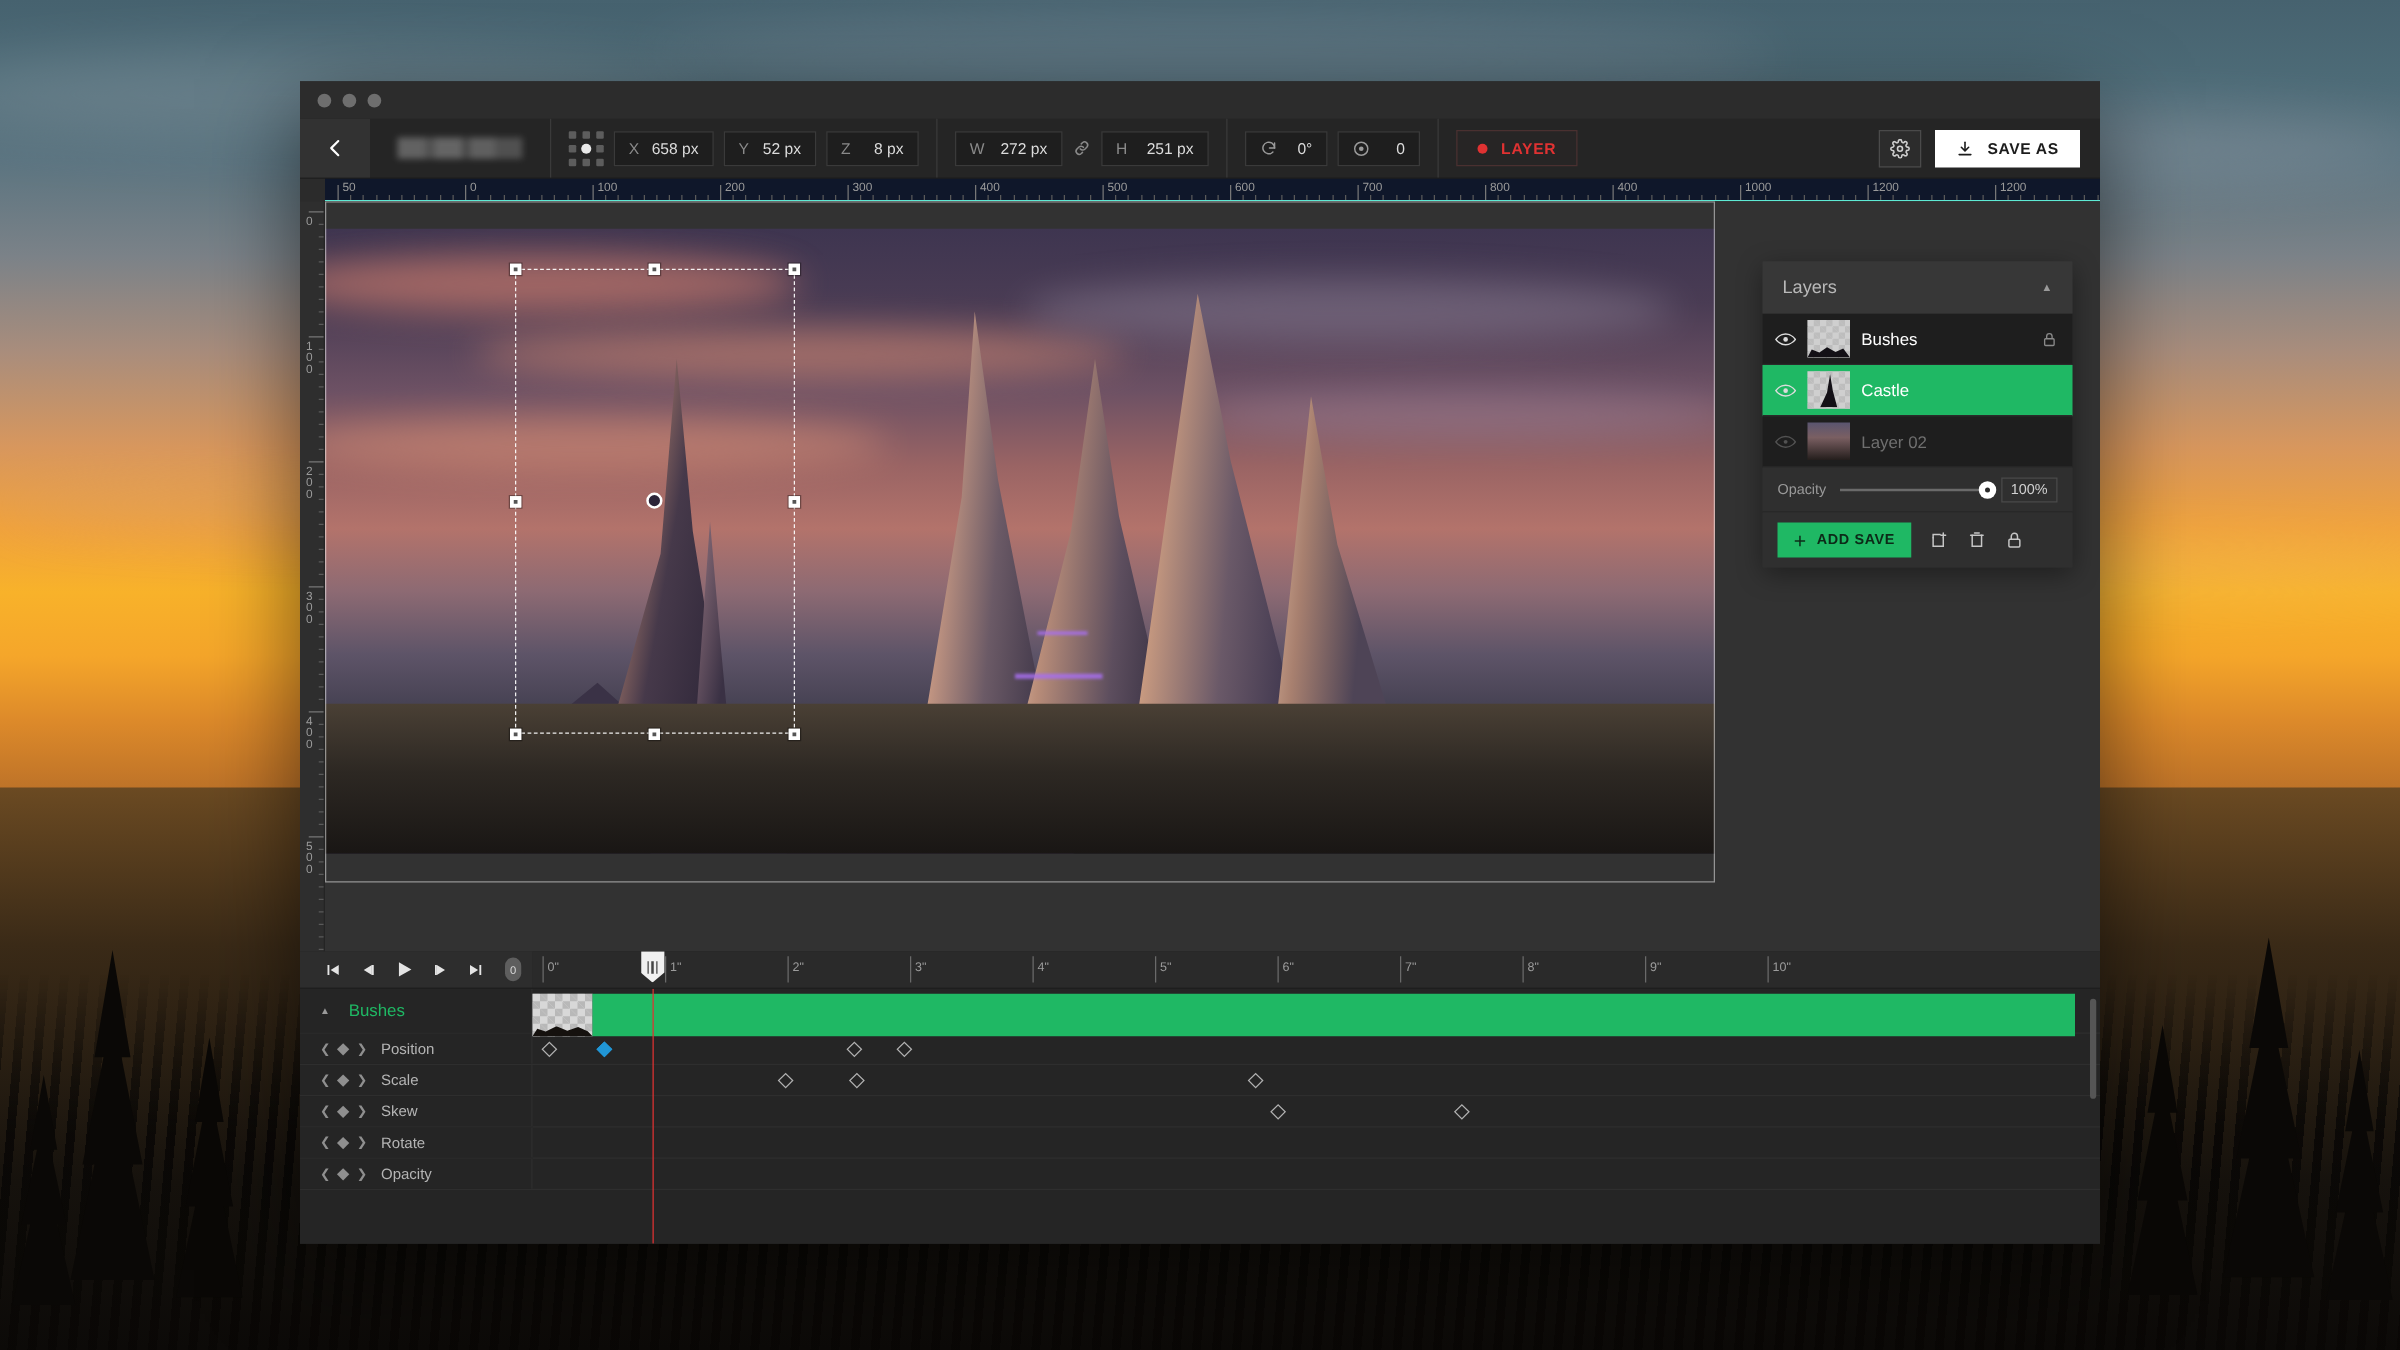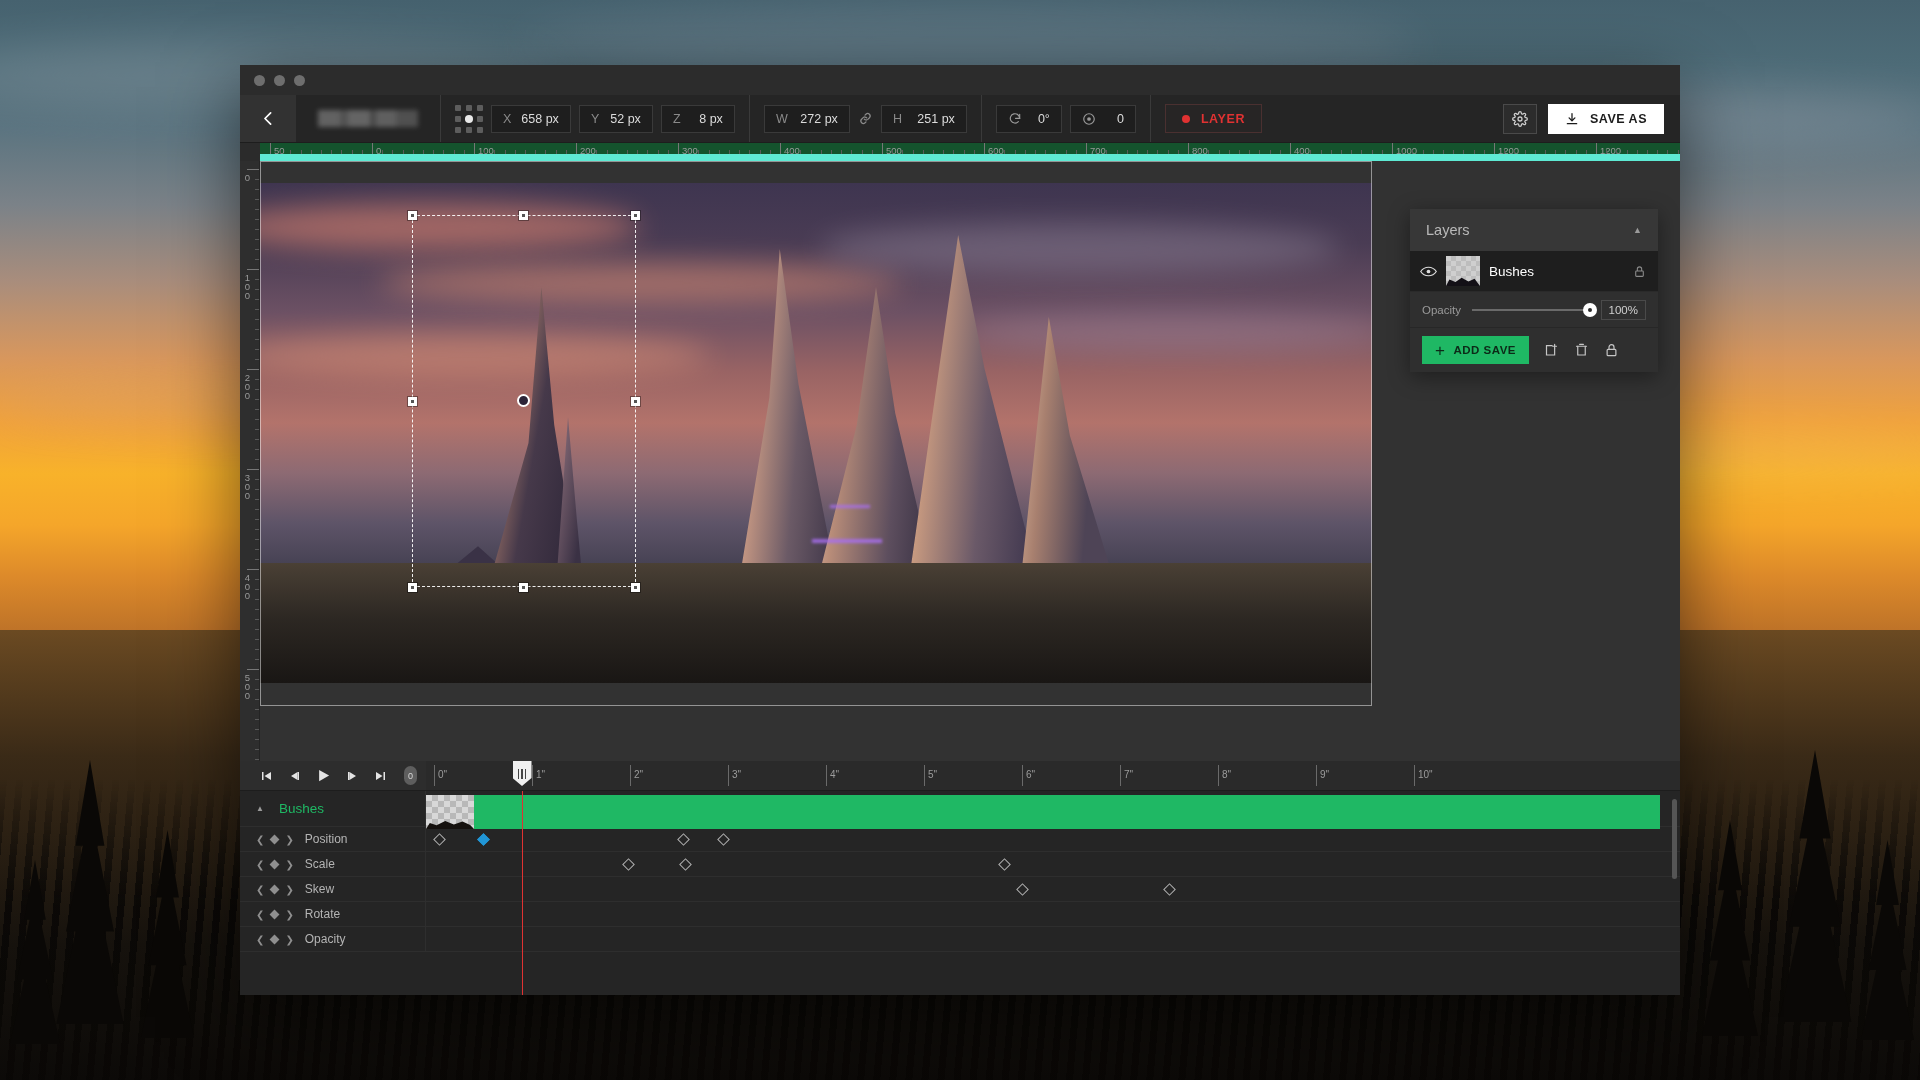--- a/index.html
+++ b/index.html
@@ -127,22 +127,22 @@
     font-size: 12.5px; font-weight: 700; letter-spacing: .5px; cursor: pointer;
   }
   .saveas-btn svg { width: 14px; height: 14px; }
 
   
   .stage-wrap { flex: 1 1 auto; display: flex; flex-direction: column; min-height: 0; }
   .stage-row { display: flex; flex: 0 0 600px; height: 600px; position: relative; }
 
   .ruler-corner { width: 20px; height: 18px; background: #2b2b2b; flex: 0 0 20px; }
   .ruler-h {
-    height: 18px; background: #14532d; position: relative; overflow: hidden;
-    flex: 1 1 auto; border-bottom: 7px solid #5eead4;
+    height: 18px; background: #0f172a; position: relative; overflow: hidden;
+    flex: 1 1 auto; border-bottom: 1px solid #5eead4;
   }
   .ruler-v {
     width: 20px; background: #2e2e2e; position: relative; overflow: hidden;
     flex: 0 0 20px; border-right: 1px solid #242424;
   }
   .rtick { position: absolute; background: #5a5a5a; }
   .ruler-h .rtick { bottom: 0; width: 1px; height: 4px; }
   .ruler-h .rtick.maj { height: 12px; background: #777; }
   .ruler-h .rlab { position: absolute; top: 2px; font-size: 9.5px; color: #9a9a9a; }
   .ruler-v .rtick { right: 0; height: 1px; width: 4px; }
@@ -765,20 +765,42 @@
                   <span class="th-shape" style="left: 0px; bottom: 0px; width: 100%; height: 10px; clip-path: polygon(0px 100%, 10% 35%, 28% 60%, 46% 18%, 66% 55%, 84% 28%, 100% 100%);"></span>
                 </span>
                 <span class="lname">Bushes</span>
                 <span class="lock-ic">
                   <svg viewBox="0 0 24 24" fill="none" stroke="currentColor" stroke-width="2">
                     <rect x="5" y="11" width="14" height="10" rx="1.5"></rect>
                     <path d="M8 11V7.5a4 4 0 0 1 8 0V11"></path>
                   </svg>
                 </span>
               </div>
+              <div class="layer-row selected">
+                <span class="eye">
+                  <svg viewBox="0 0 24 14" fill="none" stroke="#dcdcdc" stroke-width="1.7">
+                    <path d="M1 7s4-6 11-6 11 6 11 6-4 6-11 6S1 7 1 7z"></path>
+                    <circle cx="12" cy="7" r="2.6" fill="#dcdcdc" stroke="none"></circle>
+                  </svg>
+                </span>
+                <span class="thumb">
+                  <span class="th-shape" style="left: 30%; top: 8%; width: 40%; height: 88%; clip-path: polygon(58% 0%, 74% 50%, 100% 100%, 0px 100%, 40% 55%);"></span>
+                </span>
+                <span class="lname">Castle</span>
+              </div>
+              <div class="layer-row hidden-layer">
+                <span class="eye dim">
+                  <svg viewBox="0 0 24 14" fill="none" stroke="#9a9a9a" stroke-width="1.7">
+                    <path d="M1 7s4-6 11-6 11 6 11 6-4 6-11 6S1 7 1 7z"></path>
+                    <circle cx="12" cy="7" r="2.2" fill="#9a9a9a" stroke="none"></circle>
+                  </svg>
+                </span>
+                <span class="thumb photo2"></span>
+                <span class="lname">Layer 02</span>
+              </div>
             </div>
 
           <div class="opacity-row">
             <span class="op-lbl">Opacity</span>
             <div class="op-track">
               <div class="op-knob">
                   <i></i>
                 </div>
             </div>
             <div class="op-val">100%</div>

